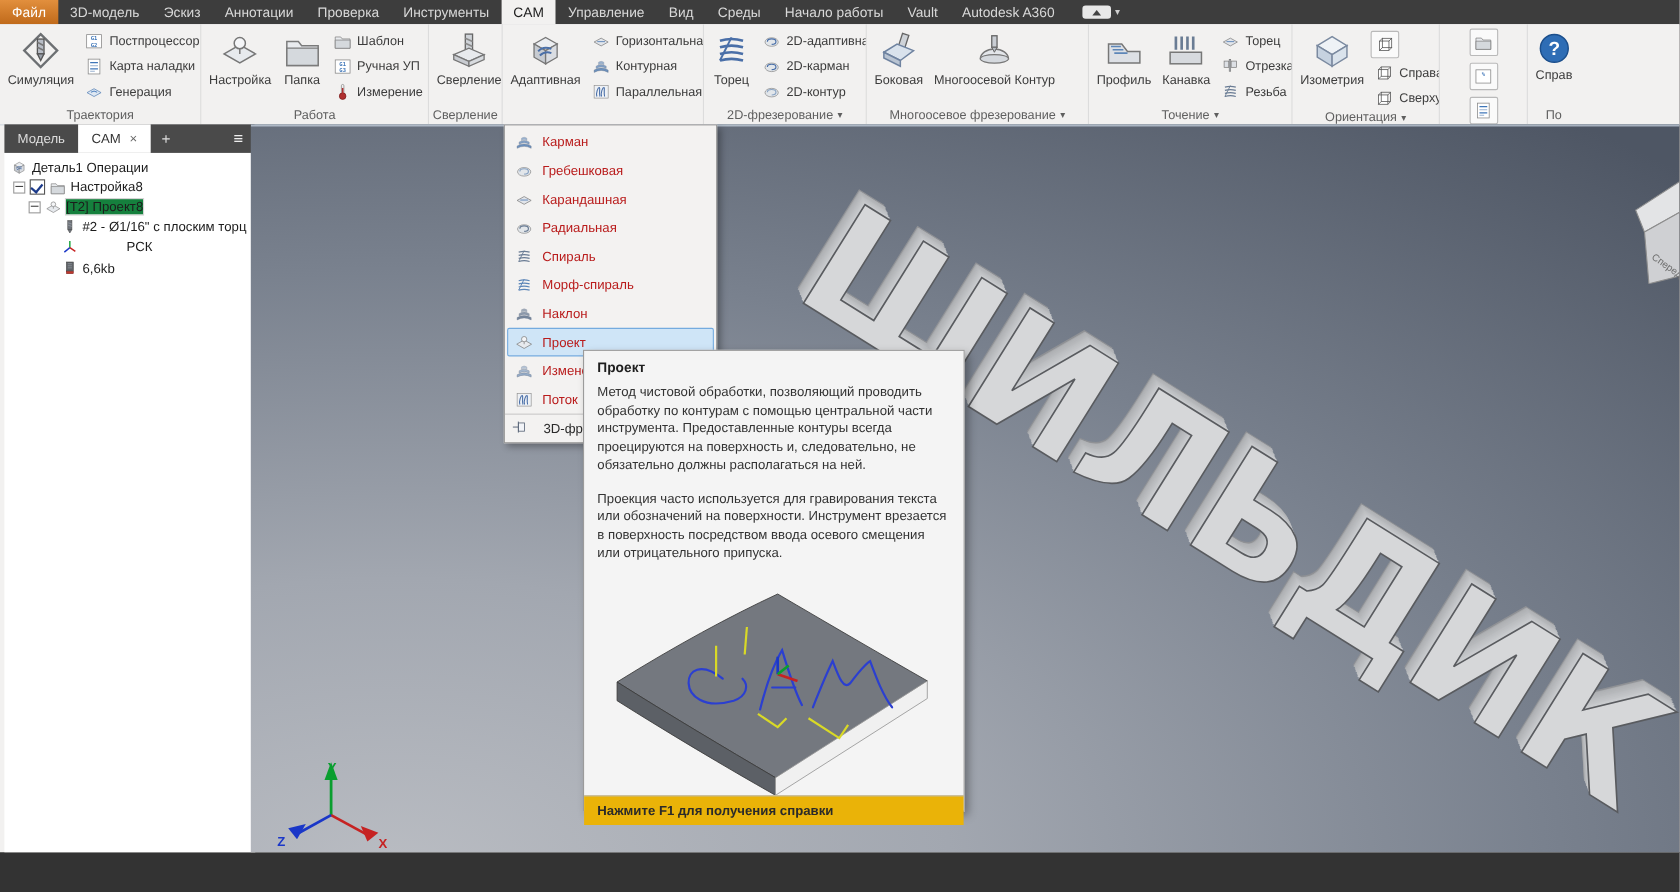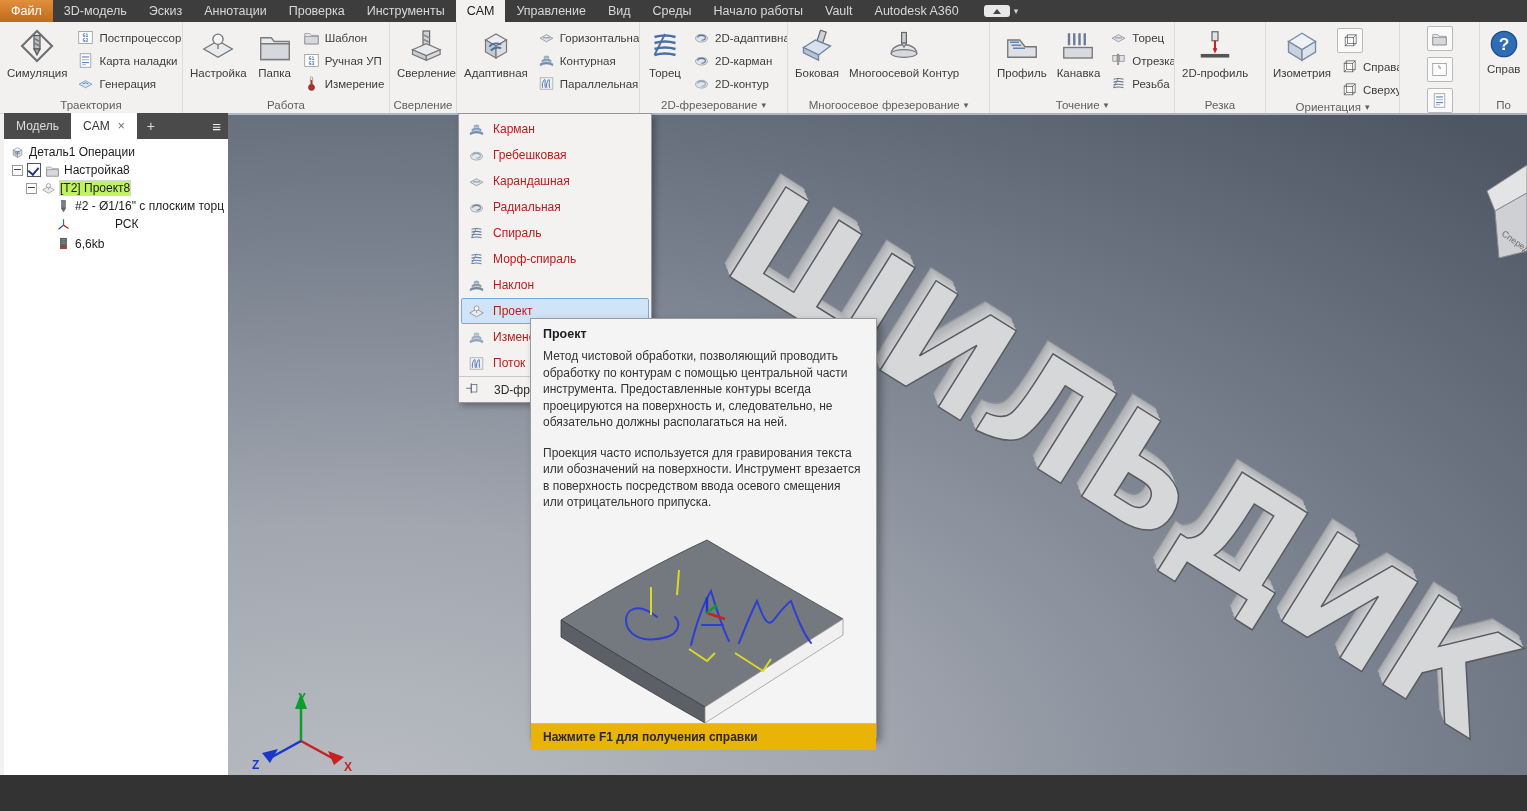--- a/index.html
+++ b/index.html
@@ -36,21 +36,21 @@
   .btab .x{color:#666;font-size:12px;}
   .btab-plus{display:flex;align-items:center;padding:0 10px;color:#ddd;font-size:14px;}
   .btab-menu{margin-left:auto;display:flex;align-items:center;padding:0 10px;color:#eee;font-size:15px;}
   .tree{padding:4px 0 0 2px;position:relative;}
   .trow{display:flex;align-items:center;height:18px;gap:4px;white-space:nowrap;font-size:12px;color:#1c1c1c;}
   .trow .ic{width:15px;height:15px;flex:0 0 auto;}
   .expander{width:9px;height:9px;border:1px solid #9a9a9a;background:#fff;flex:0 0 auto;position:relative;box-sizing:content-box;}
   .expander::after{content:"";position:absolute;left:1px;top:3.5px;width:7px;height:1px;background:#444;}
   .chk{width:12px;height:12px;border:1px solid #555;background:#fff;flex:0 0 auto;position:relative;}
   .chk::after{content:"";position:absolute;left:2px;top:1px;width:5px;height:8px;border:solid #1b3a8a;border-width:0 2px 2px 0;transform:rotate(40deg);}
-  .sel{background:#bef264;outline:1px solid #d5d5d5;}
+  .sel{background:#15803d;outline:1px solid #d5d5d5;}
   
   .viewport{position:absolute;left:228px;top:113px;width:1299px;height:677px;overflow:hidden;
     background:radial-gradient(130% 130% at 10% 100%, #b9bcc2 0%, #a2a7b0 30%, #79818e 62%, #4e5664 100%);}
   .vtoplight{position:absolute;left:0;top:0;width:100%;height:2px;background:#cdd9e6;opacity:.7;}
   .model-text{position:absolute;left:562px;top:42px;transform:rotate(32deg);transform-origin:0 0;
     font-family:"DejaVu Sans","Liberation Sans",sans-serif;font-weight:bold;font-size:145px;letter-spacing:-2px;
     color:#d6d7d9;-webkit-text-stroke:1.5px #595b5f;white-space:nowrap;z-index:1;
     text-shadow:-1px -1px 0 #cbcdd0,-2px -2px 0 #c8cacd,-3px -2px 0 #c5c7ca,-4px -3px 0 #c2c4c7,-5px -4px 0 #bfc1c4,-6px -5px 0 #bcbec1,-7px -5px 0 #b9bbbe,-8px -6px 0 #b6b8bb,-9px -7px 0 #b3b5b8,-10px -8px 0 #b0b2b5,-11px -8px 0 #a8aaad,-12px -9px 0 #8f9195;}
   .triad{position:absolute;left:18px;top:578px;z-index:1;}
   .viewcube{position:absolute;right:0;top:50px;z-index:1;}
@@ -380,36 +380,20 @@
             <span class="lbl">Резьба</span>
           </div>
         </div>
       </div>
       <div class="rgroup-label">
           <span>Точение</span>
           <span class="arrow-glyph">▾</span>
         </div>
     </div>
 
-    <div class="rgroup" style="width:91px">
-      <div class="rgroup-content">
-        <div class="rbtn">
-          <span class="ic"><svg viewBox="0 0 24 24" width="100%" height="100%">
-                <rect x="10" y="2.5" width="4" height="6" fill="#dfe2e6" stroke="#666" stroke-width=".8"></rect>
-                <line x1="12" y1="8.5" x2="12" y2="14" stroke="#c62222" stroke-width="1.4"></line>
-                <polygon points="10.4,13.5 13.6,13.5 12,17" fill="#c62222"></polygon>
-                <line x1="2.5" y1="18.5" x2="21.5" y2="18.5" stroke="#555" stroke-width="2.4"></line>
-              </svg></span>
-          <span class="lbl">2D-профиль</span>
-        </div>
-      </div>
-      <div class="rgroup-label">
-          <span>Резка</span>
-        </div>
-    </div>
 
     <div class="rgroup" style="width:134px">
       <div class="rgroup-content">
         <div class="rbtn">
           <span class="ic"><svg viewBox="0 0 24 24" width="100%" height="100%">
                 <polygon points="3,9 12,3.5 21,9 12,14.5" fill="#eef2f6" stroke="#7b8aa0" stroke-width=".9"></polygon>
                 <polygon points="3,9 12,14.5 12,21.5 3,16" fill="#c6d2e0" stroke="#7b8aa0" stroke-width=".9"></polygon>
                 <polygon points="21,9 12,14.5 12,21.5 21,16" fill="#dae3ec" stroke="#7b8aa0" stroke-width=".9"></polygon>
               </svg></span>
           <span class="lbl">Изометрия</span>

